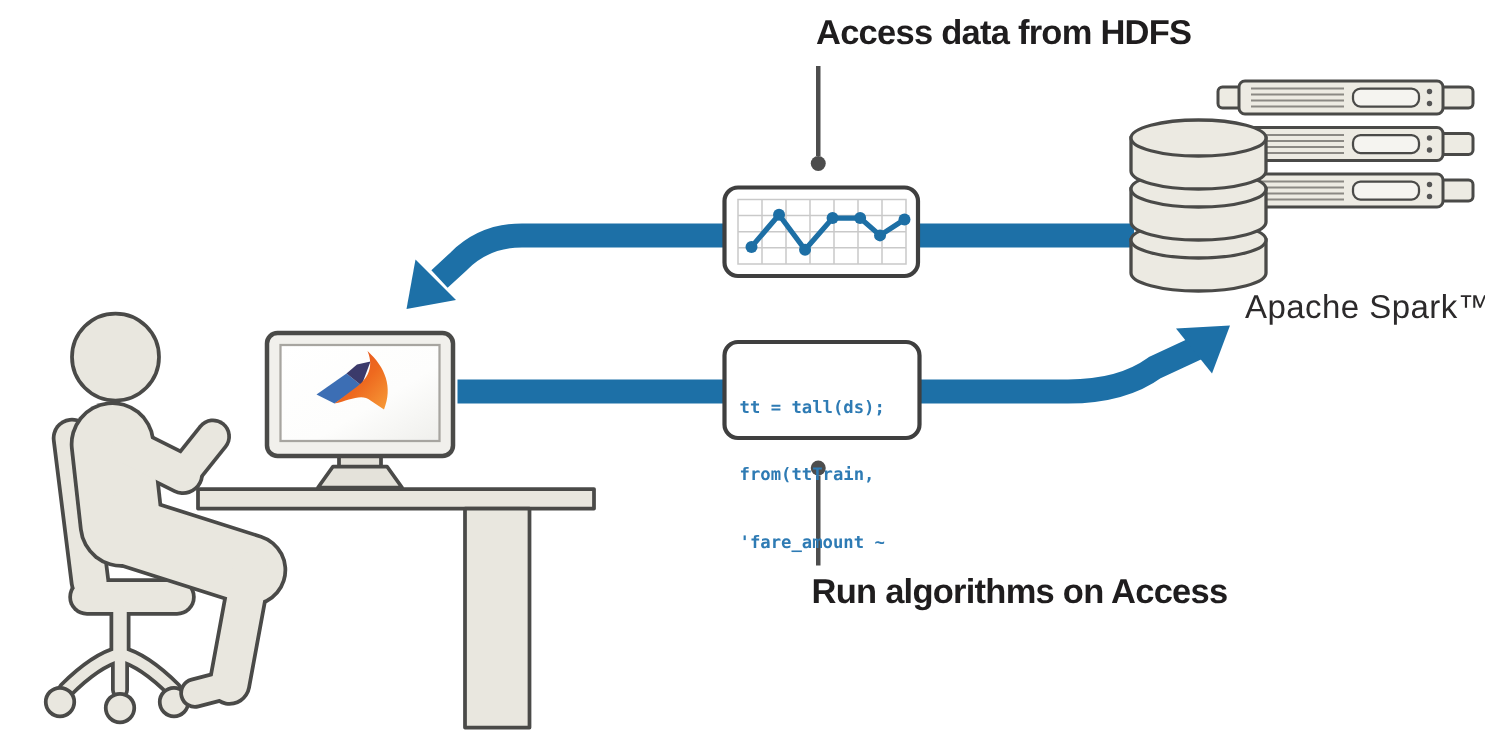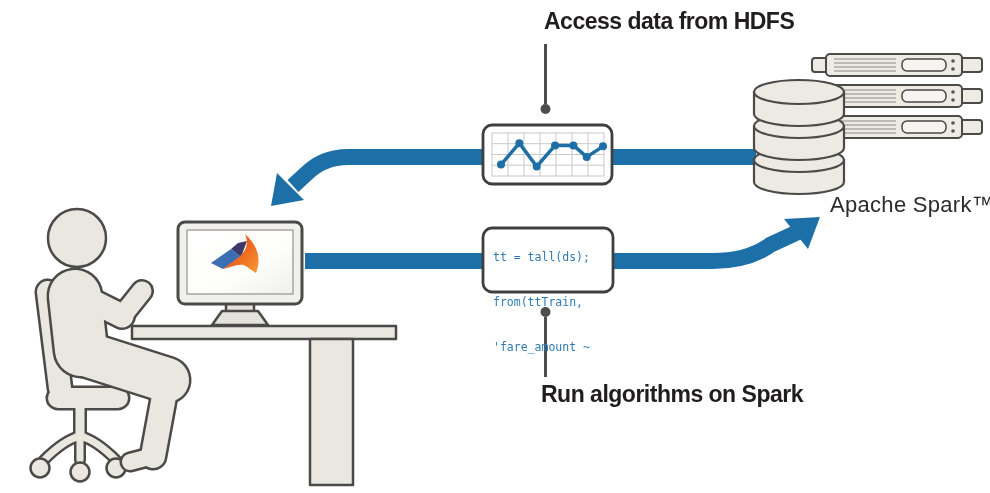--- a/index.html
+++ b/index.html
@@ -14,23 +14,23 @@
     color:#1f1d1e;white-space:nowrap;
   }
   .label-light{
     position:absolute;font-weight:normal;font-size:22px;letter-spacing:0.3px;
     color:#2c2a2b;white-space:nowrap;
   }
   #access-label{left:544px;top:8px;}
   #run-label{left:541px;top:381px;}
   #spark-label{left:830px;top:192px;}
   #code-text{
-    position:absolute;left:493px;top:220px;width:115px;
+    position:absolute;left:493px;top:234px;width:115px;
     font-family:"DejaVu Sans Mono","Liberation Mono",monospace;
-    font-weight:normal;font-size:11.5px;line-height:15px;color:#2e7bb4;
+    font-weight:bold;font-size:11.5px;line-height:15px;color:#2e7bb4;
     white-space:pre;
   }
 </style>
 </head>
 <body>
 
 <div id="stage">
 
 <svg id="diagram-svg" width="990" height="493" viewBox="0 0 990 493">
   <defs>
@@ -189,21 +189,21 @@
     <circle cx="545.5" cy="109" r="5" fill="#4d4d4d"></circle>
   </g>
   <g>
     <circle cx="545.5" cy="312" r="5" fill="#4d4d4d"></circle>
     <line x1="545.5" y1="317" x2="545.5" y2="377" stroke="#4d4d4d" stroke-width="3"></line>
   </g>
 </svg>
 
 <div id="access-label" class="label-bold">Access data from HDFS</div>
 
-<div id="run-label" class="label-bold">Run algorithms on Spark</div>
+<div id="run-label" class="label-bold">Run algorithms on Access</div>
 
 <div id="spark-label" class="label-light">Apache Spark™</div>
 
 <div id="code-text">
   <div>tt = tall(ds);</div>
   <div>from(ttTrain,</div>
   <div>'fare_amount ~</div>
 </div>
 
 </div>

